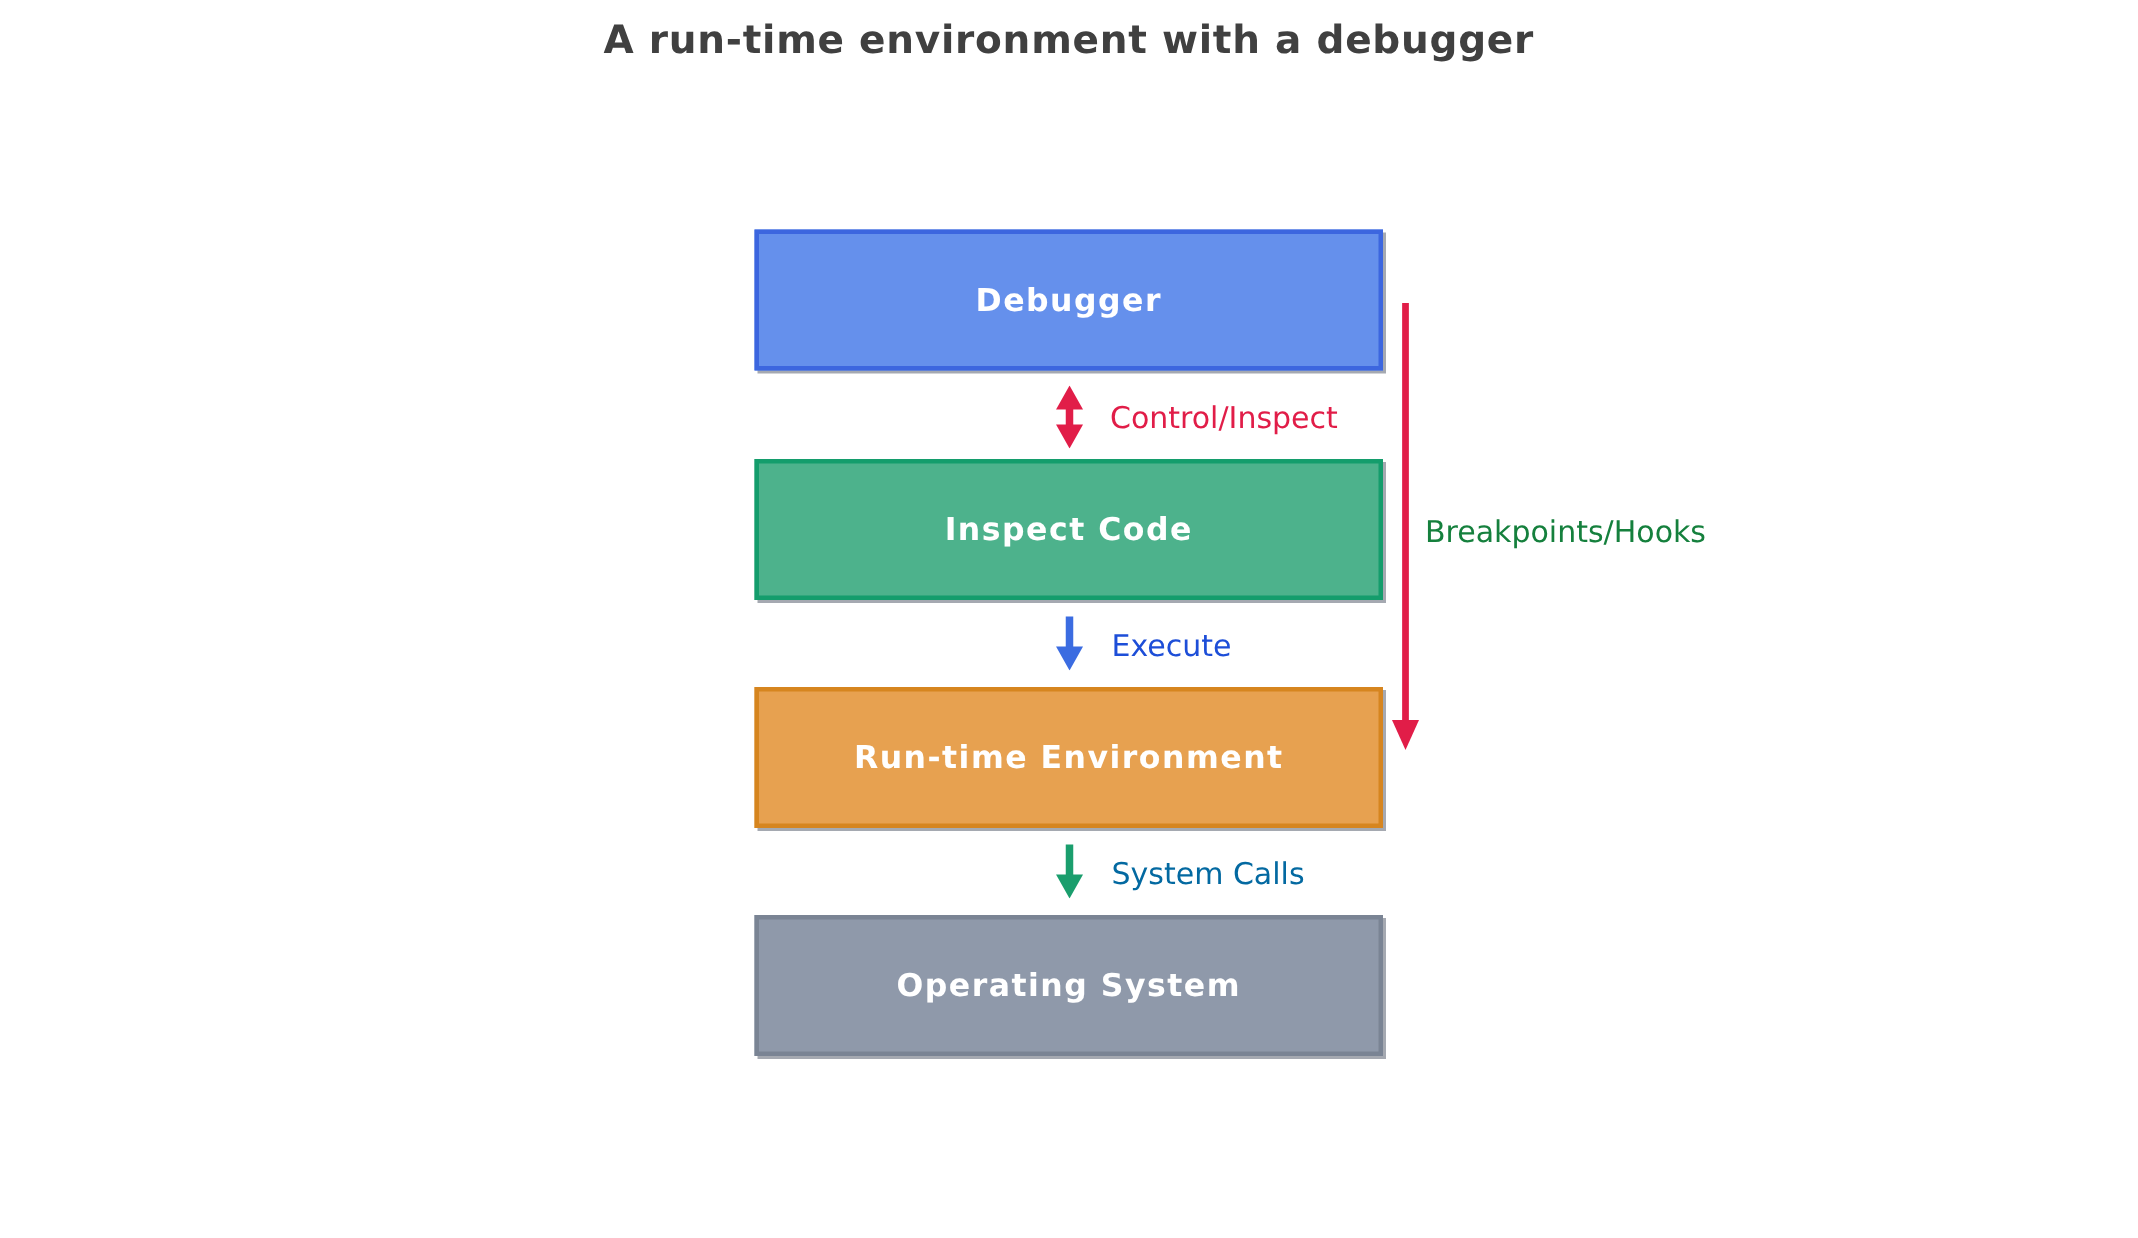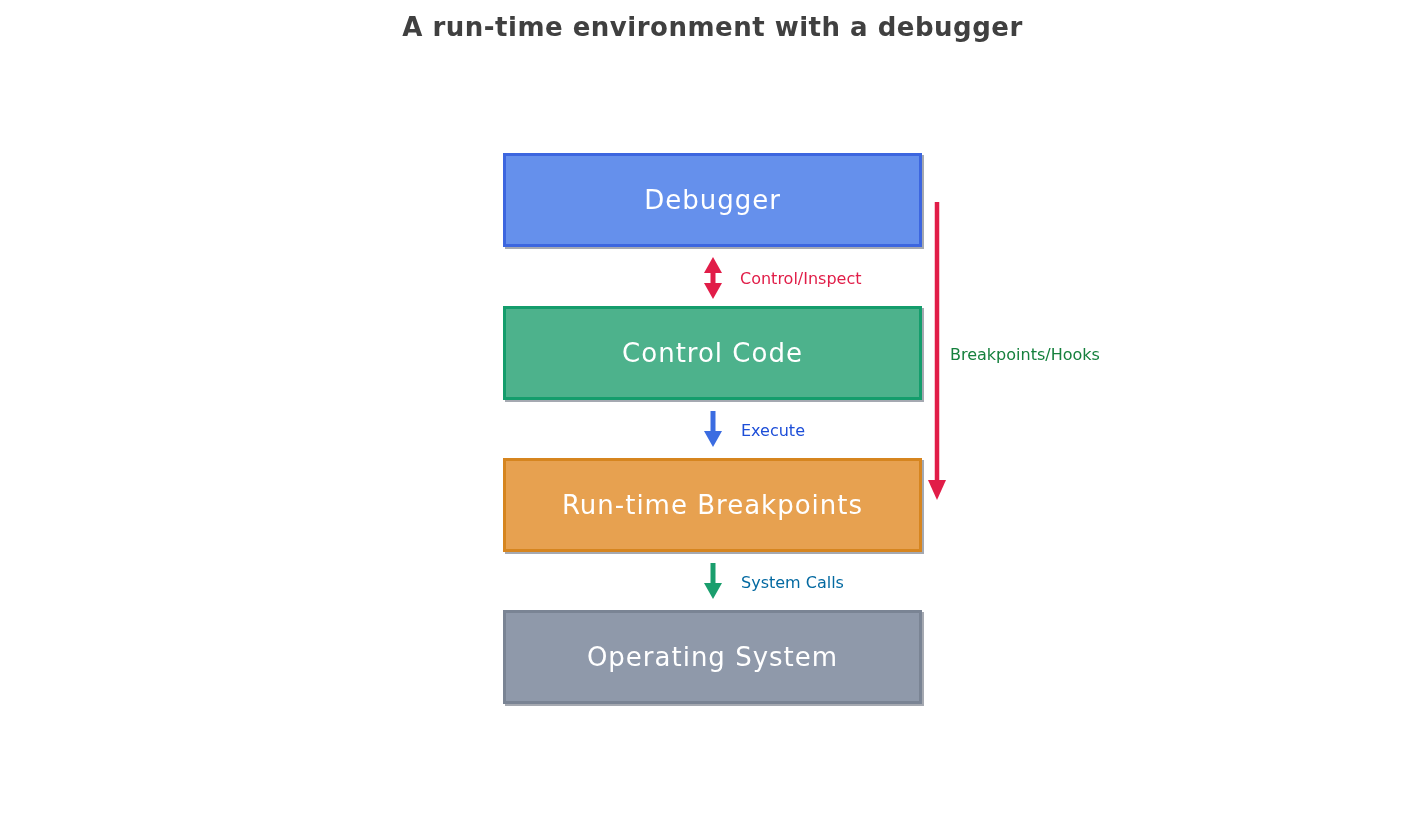--- a/index.html
+++ b/index.html
@@ -30,30 +30,30 @@
     left: 503px;
     width: 413px;
     height: 88px;
     border: 3px solid transparent;
     display: flex;
     align-items: center;
     justify-content: center;
     box-shadow: 2px 2px 0 rgba(55, 65, 81, 0.45);
   }
   .box-label {
-    font-size: 26px;
-    font-weight: normal;
+    font-size: 21px;
+    font-weight: bold;
     letter-spacing: 1px;
   }
   .conn {
     position: absolute;
   }
   .conn-label {
     position: absolute;
-    font-size: 16px;
+    font-size: 20px;
     white-space: nowrap;
     transform: translateY(-50%);
   }
 </style>
 </head>
 <body>
 
 <div class="canvas">
 
   <div class="title" style="color: #404040;">A run-time environment with a debugger</div>
@@ -63,31 +63,31 @@
   </div>
 
   <svg class="conn" style="left:699px; top:257px" width="28" height="42">
     <line x1="14" y1="9" x2="14" y2="33" stroke-width="5" style="stroke: rgb(225, 29, 72);"></line>
     <polygon points="14,0 5,16 23,16" style="fill: rgb(225, 29, 72);"></polygon>
     <polygon points="14,42 5,26 23,26" style="fill: rgb(225, 29, 72);"></polygon>
   </svg>
   <div class="conn-label" style="left: 740px; top: 278px; color: rgb(225, 29, 72);">Control/Inspect</div>
 
   <div class="box" style="top: 306px; background-color: rgb(77, 178, 140); border-color: rgb(20, 157, 108);">
-    <span class="box-label" style="color: rgb(255, 255, 255);">Control Code</span>
+    <span class="box-label" style="color: rgb(255, 255, 255);">Inspect Code</span>
   </div>
 
   <svg class="conn" style="left:701px; top:409px" width="24" height="38">
     <line x1="12" y1="2" x2="12" y2="24" stroke-width="5" style="stroke: rgb(59, 108, 225);"></line>
     <polygon points="12,38 3,22 21,22" style="fill: rgb(59, 108, 225);"></polygon>
   </svg>
   <div class="conn-label" style="left: 741px; top: 430px; color: #1d4ed8;">Execute</div>
 
   <div class="box" style="top: 458px; background-color: rgb(231, 161, 80); border-color: rgb(214, 133, 31);">
-    <span class="box-label" style="color: rgb(255, 255, 255);">Run-time Breakpoints</span>
+    <span class="box-label" style="color: rgb(255, 255, 255);">Run-time Environment</span>
   </div>
 
   <svg class="conn" style="left:701px; top:561px" width="24" height="38">
     <line x1="12" y1="2" x2="12" y2="24" stroke-width="5" style="stroke: rgb(26, 158, 109);"></line>
     <polygon points="12,38 3,22 21,22" style="fill: rgb(26, 158, 109);"></polygon>
   </svg>
   <div class="conn-label" style="left: 741px; top: 582px; color: #0369a1;">System Calls</div>
 
   <div class="box" style="top: 610px; background-color: rgb(143, 153, 170); border-color: rgb(122, 132, 148); text-align: right;">
     <span class="box-label" style="color: rgb(255, 255, 255);">Operating System</span>

